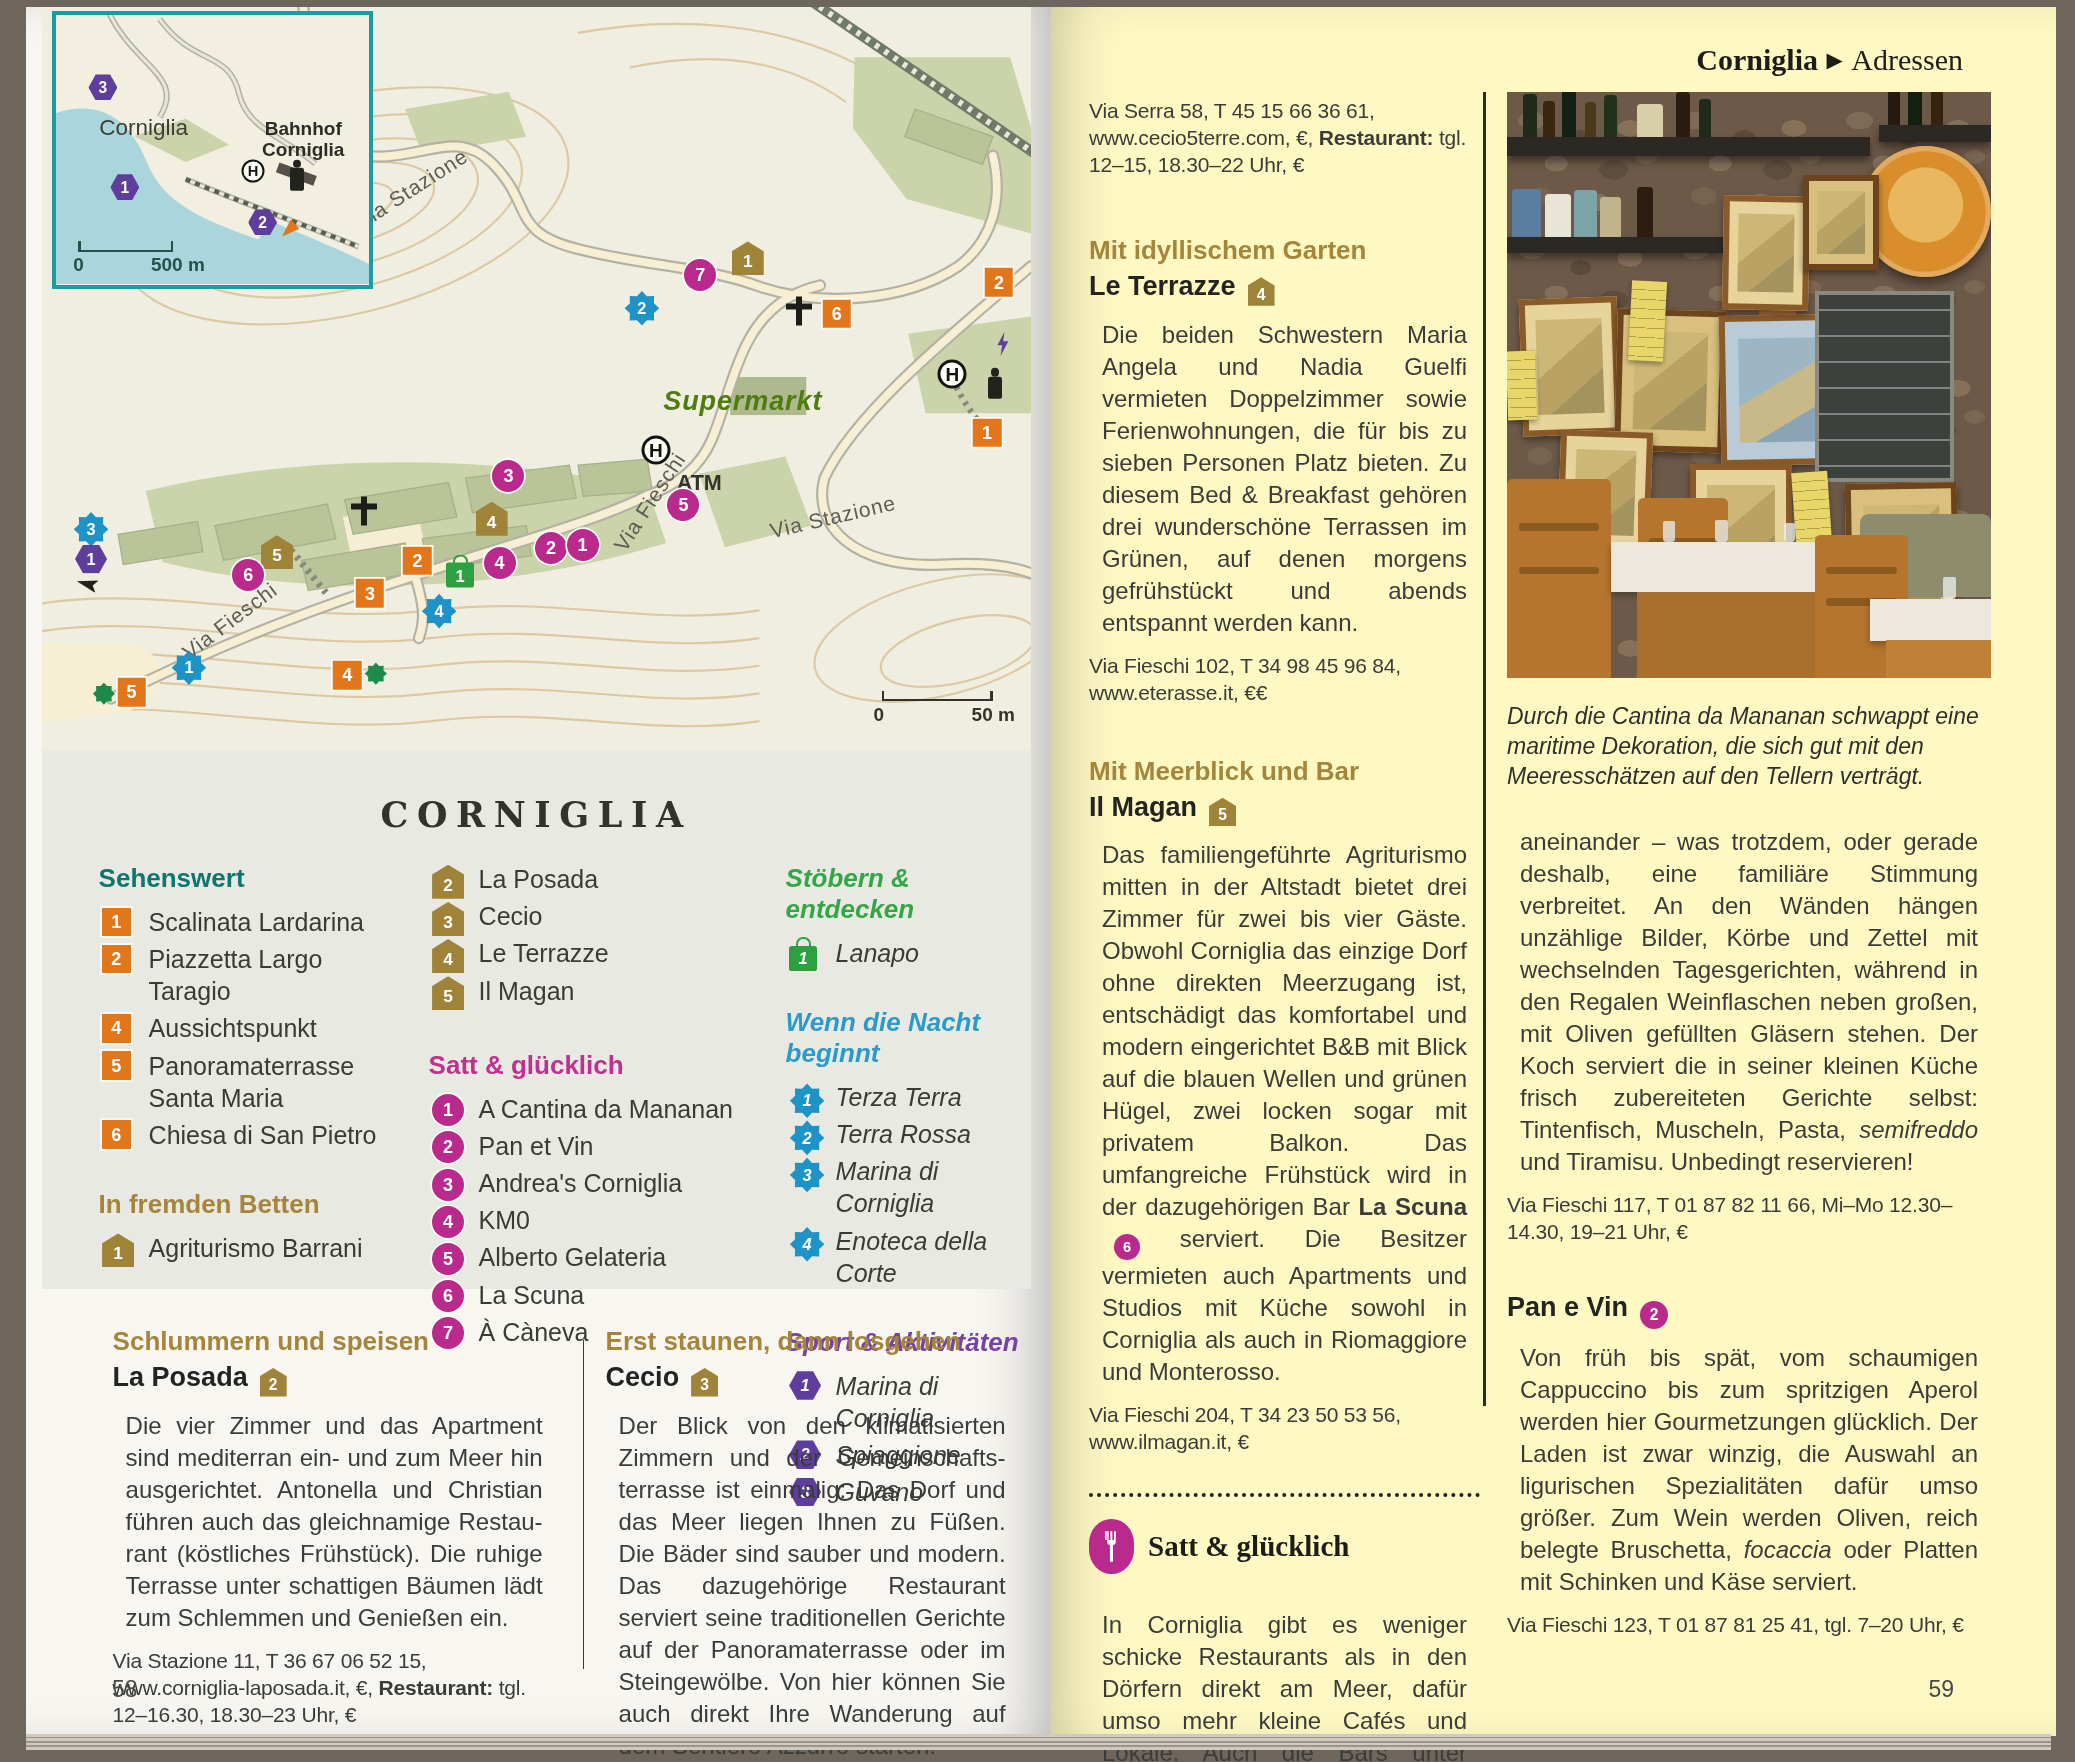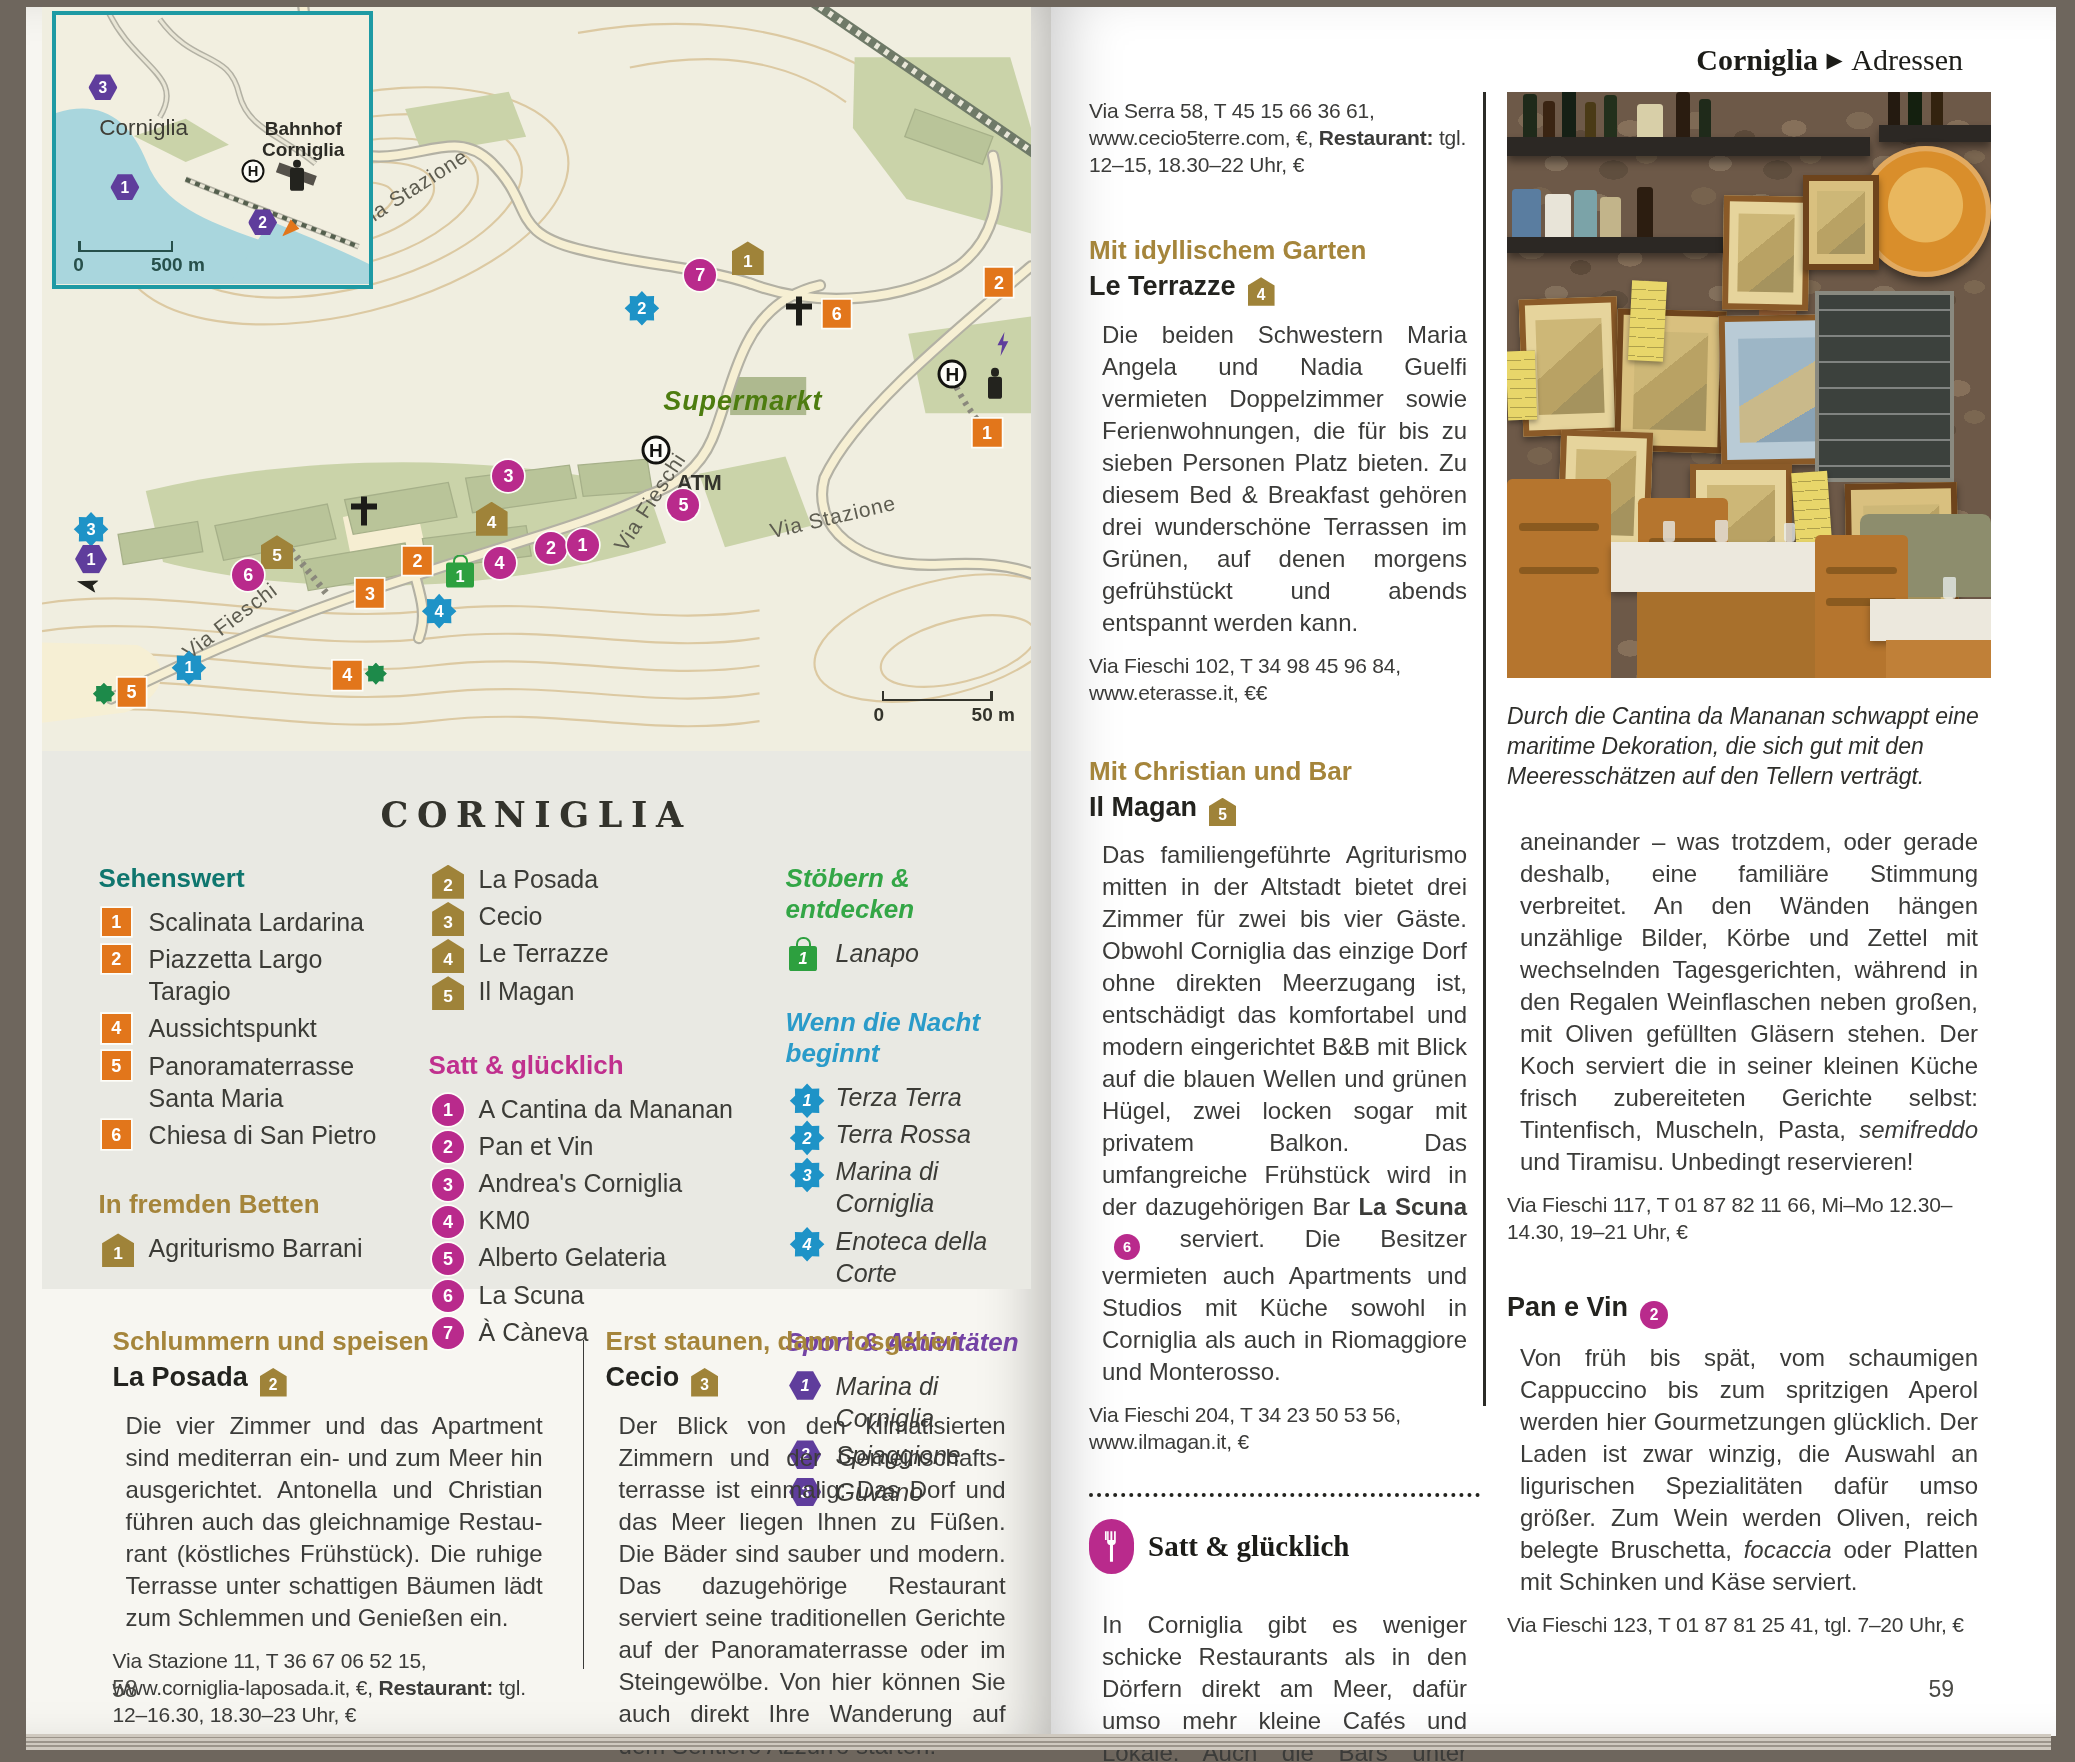--- a/index.html
+++ b/index.html
@@ -1,19 +1,19 @@
 <!DOCTYPE html>
 <html lang="de" style="font-size:14px"><head>
 <meta charset="utf-8">
 <style>
   html,body{margin:0;padding:0;}
   body{width:2075px;height:1762px;position:relative;background:#6e665d;font-family:"Liberation Sans",sans-serif;color:#3b3b39;overflow:hidden;}
   .page{position:absolute;top:7px;height:1729px;}
   .page-left{left:26px;width:1025px;background:#f7f6f1;box-shadow:inset -40px 0 61px -29px rgba(0,0,0,.28);}
-  .page-right{left:1051px;width:1005px;background:#ffffff;box-shadow:inset 40px 0 61px -29px rgba(0,0,0,.22);}
+  .page-right{left:1051px;width:1005px;background:#fef9c3;box-shadow:inset 40px 0 61px -29px rgba(0,0,0,.22);}
   .book-bottom{position:absolute;left:26px;right:24px;bottom:12px;height:15.6px;background:repeating-linear-gradient(180deg,#cfc9bf 0 2.6px,#9b948a 2.6px 4.3px);}
 
   
   .map-panel{position:absolute;left:15.6px;top:0;width:989px;height:744px;background:#f0eee0;overflow:hidden;}
   .map-panel svg{position:absolute;inset:0;}
   .map-label{position:absolute;transform:translate(-50%,-50%);font-size:21px;color:#5d5c50;white-space:nowrap;letter-spacing:0.9px;}
   .map-label.place{font-weight:700;font-style:italic;color:#4d7c0f;font-size:27px;}
   .map-label.atm{font-weight:700;color:#33332c;font-size:21.6px;letter-spacing:0;}
   .mk{box-sizing:border-box;display:inline-flex;align-items:center;justify-content:center;color:#fff;font-weight:700;line-height:1;}
   .map-panel .mk{position:absolute;transform:translate(-50%,-50%);}
@@ -534,21 +534,21 @@
       <div class="sp" style="margin-top:57px;">
         <p class="kicker gold">Mit idyllischem Garten</p>
         <div class="title-row"><span>Le Terrazze</span><span class="mk m-stay badge">
               <span class="num">4</span>
             </span></div>
         <p class="body-txt">Die beiden Schwestern Maria Angela und Nadia Guelfi vermieten Dop­pelzimmer sowie Ferienwohnungen, die für bis zu sieben Personen Platz bieten. Zu diesem Bed &amp; Breakfast gehören drei wunderschöne Terrassen im Grünen, auf denen morgens gefrühstückt und abends entspannt werden kann.</p>
         <p class="contact">Via Fieschi 102, T 34 98 45 96 84, www.eterasse.it, €€</p>
       </div>
 
       <div class="sp" style="margin-top:50px;">
-        <p class="kicker gold">Mit Christian und Bar</p>
+        <p class="kicker gold">Mit Meerblick und Bar</p>
         <div class="title-row"><span>Il Magan</span><span class="mk m-stay badge">
               <span class="num">5</span>
             </span></div>
         <p class="body-txt"><span>Das familiengeführte Agriturismo mit­ten in der Altstadt bietet drei Zimmer für zwei bis vier Gäste. Obwohl Cor­niglia das einzige Dorf ohne direkten Meerzugang ist, entschädigt das kom­fortabel und modern eingerichtet B&amp;B mit Blick auf die blauen Wellen und grünen Hügel, zwei locken sogar mit privatem Balkon. Das umfangreiche Frühstück wird in der dazugehörigen Bar </span><b>La Scuna</b> <span class="mk m-food badge" style="width:26px;height:26px;font-size:14.7px;">
               <span class="num">6</span>
             </span><span> serviert. Die Besitzer vermieten auch Apartments und Stu­dios mit Küche sowohl in Corniglia als auch in Riomaggiore und Monterosso.</span></p>
         <p class="contact">Via Fieschi 204, T 34 23 50 53 56, www.ilmagan.it, €</p>
       </div>
 
       <hr class="dotted-rule">

